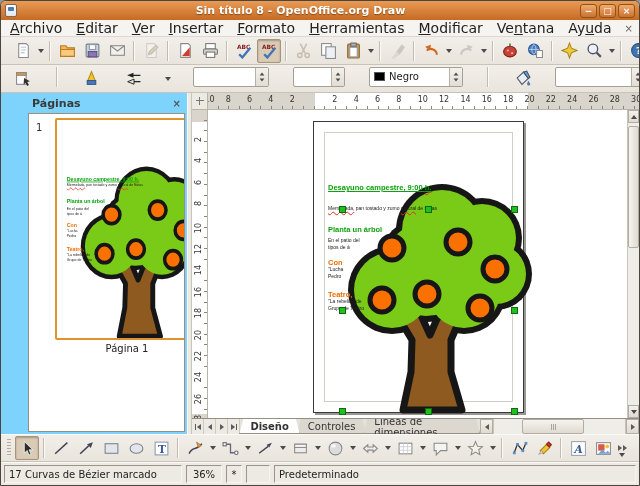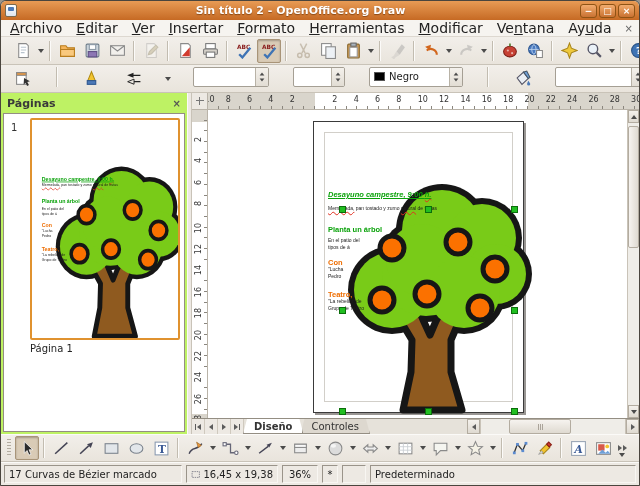--- a/index.html
+++ b/index.html
@@ -38,28 +38,28 @@
   .t-left{border-top:3px solid transparent;border-bottom:3px solid transparent;border-right:4px solid #5b5b5b;}
   .t-right{border-top:3px solid transparent;border-bottom:3px solid transparent;border-left:4px solid #5b5b5b;}
   .combo{height:20px;background:#fff;border:1px solid #A59F94;border-radius:2px;display:flex;align-items:center;margin:0 3px;overflow:hidden;}
   .cval{flex:1;font-size:10px;padding:0 4px;white-space:nowrap;display:flex;align-items:center;gap:4px;}
   .cswatch{width:11px;height:9px;border:1px solid #555;display:inline-block;flex:none;}
   .cspin{width:13px;height:100%;background:linear-gradient(#F4F1EC,#E2DDD4);border-left:1px solid #B8B2A6;
          display:flex;flex-direction:column;align-items:center;justify-content:center;gap:2px;}
   .cspin .tri{transform:scale(.8);}
   
   .mainrow{display:flex;height:341px;}
-  .panel{width:186px;display:flex;flex-direction:column;background:#bef264;}
+  .panel{width:186px;display:flex;flex-direction:column;background:#7dd3fc;padding-left:25px;}
   .panel-head{height:20px;display:flex;align-items:center;padding:0 6px;font-size:11px;font-weight:bold;color:#3a3a3a;}
   .panel-head .px{margin-left:auto;font-size:10px;color:#555;}
   .panel-list{flex:1;margin:0 2px 2px 2px;background:#fff;border:1px solid #948E83;position:relative;overflow:hidden;}
   .pagenum{position:absolute;left:7px;top:8px;font-size:10px;color:#333;}
   .thumb{position:absolute;left:26px;top:4px;width:150px;height:222px;background:#fff;border:2px solid #E0922F;border-radius:2px;overflow:hidden;}
   .thumb-inner{position:absolute;left:0;top:0;width:211px;height:292px;transform:scale(0.699,0.751);transform-origin:0 0;}
-  .page-caption{position:absolute;left:26px;top:229px;width:150px;text-align:left;padding-right:6px;font-size:10px;color:#222;}
+  .page-caption{position:absolute;left:26px;top:229px;width:150px;text-align:center;padding-right:6px;font-size:10px;color:#222;}
   .splitter{width:5px;background:#EDE9E3;border-left:1px solid #FBFAF8;border-right:1px solid #C9C3B8;}
   .rightpart{flex:1;display:flex;flex-direction:column;}
   .rulerrow{height:17px;display:flex;}
   .corner{width:16px;background:#EDE9E3;border-right:1px solid #B9B3A8;border-bottom:1px solid #B9B3A8;position:relative;}
   .corner::before{content:"";position:absolute;left:4px;top:7px;width:8px;height:1px;background:#777;}
   .corner::after{content:"";position:absolute;left:7px;top:4px;width:1px;height:8px;background:#777;}
   .hruler{flex:1;background:#D9D5CC;position:relative;overflow:hidden;border-bottom:1px solid #B9B3A8;}
   .hruler .zone{position:absolute;top:0;bottom:0;left:107px;width:213px;background:#fff;}
   .hruler::after{content:"";position:absolute;left:0;right:0;bottom:0;height:3px;
       background:repeating-linear-gradient(to right,transparent 0 9.67px,#8a867e 9.67px 10.67px);}
@@ -108,21 +108,21 @@
   .f-mod{width:16px;justify-content:center;} .f-blank{width:24px;} .f-page{width:112px;} .f-style{flex:1;}
   svg{display:block;}
 </style>
 </head>
 <body>
 
 <div class="win">
 
   <div class="titlebar">
     <div class="appicon"></div>
-    <div class="title">Sin título 2 - OpenOffice.org Draw</div>
+    <div class="title">Sin título 8 - OpenOffice.org Draw</div>
     <div class="winbtns">
       <div class="wbtn">−</div>
       <div class="wbtn">□</div>
       <div class="wbtn">×</div>
     </div>
   </div>
 
   <div class="menubar">
     <div class="menu-items">
         <span class="menu-item"><u>A</u>rchivo</span>
@@ -510,21 +510,21 @@
             <span class="vlab" style="top: 283.8px;">26</span>
             <span class="vlab" style="top: 305.2px;">28</span>
           </div>
         <div class="canvas">
           <div class="page">
             <div class="mbox"></div>
             <svg class="treesvg">
                 <use href="#tree-sym"></use>
               </svg>
             <div class="docwrap">
-                <div class="doc-h hg ul" style="top: 68px; font-style: italic;">Desayuno campestre, 9:00 <span class="sp">h.</span></div>
+                <div class="doc-h hg ul" style="top: 61px;">Desayuno campestre, 9:00 <span class="sp">h.</span></div>
                 <div class="doc-p" style="top: 84px;"><span class="sp">Mermelada,</span> pan tostado y zumo <span class="sp">natural</span> de frutas</div>
                 <div class="doc-h hg" style="top: 103px;">Planta un árbol</div>
                 <div class="doc-p" style="top: 116px;">En el patio del</div>
                 <div class="doc-p" style="top: 123px;">tipos de á</div>
                 <div class="doc-h ho" style="top: 136px;">Con</div>
                 <div class="doc-p" style="top: 145px;">"Lucha</div>
                 <div class="doc-p" style="top: 152px;">Pedro</div>
                 <div class="doc-h ho" style="top: 168px;">Teatro,</div>
                 <div class="doc-p" style="top: 177px;">"La rebelión de</div>
                 <div class="doc-p" style="top: 184px;">Grupo de Teatro</div>
@@ -565,20 +565,21 @@
         <div class="tnav">
             <i class="tri t-right"></i>
           </div>
         <div class="tnav">
             <i class="tri t-right"></i>
             <span class="bar"></span>
           </div>
         <div class="tabs">
             <div class="tab active">Diseño</div>
             <div class="tab">Controles</div>
+            <div class="tab">Líneas de dimensiones</div>
           </div>
         <div class="hscroll">
           <div class="sbtn">
               <i class="tri t-left"></i>
             </div>
           <div class="htrack">
               <div class="hthumb">
                 <i></i>
                 <i></i>
                 <i></i>
@@ -783,26 +784,20 @@
             <i class="tri t-right"></i>
             <i class="tri t-right"></i>
           </span>
           <i class="tri t-down"></i>
         </div>
       </div>
   </div>
 
   <div class="statusbar">
     <div class="sfield f-sel">17 Curvas de Bézier marcado</div>
-    <div class="sfield f-size">
-      <svg width="11" height="11" viewBox="0 0 13 13">
-          <rect x="1.5" y="2.5" width="10" height="8" fill="none" stroke="#667" stroke-dasharray="2 1.2"></rect>
-        </svg>
-      <span>16,45 x 19,38</span>
-    </div>
     <div class="sfield f-zoom">36%</div>
     <div class="sfield f-mod">*</div>
     <div class="sfield f-blank"></div>
     <div class="sfield f-style">Predeterminado</div>
   </div>
 
   <svg width="0" height="0" style="position:absolute">
     <symbol id="tree-sym" viewBox="0 0 211 292" overflow="visible">
       <g id="foliage-outline" fill="#161616">
         <circle cx="128" cy="108" r="46"></circle>

